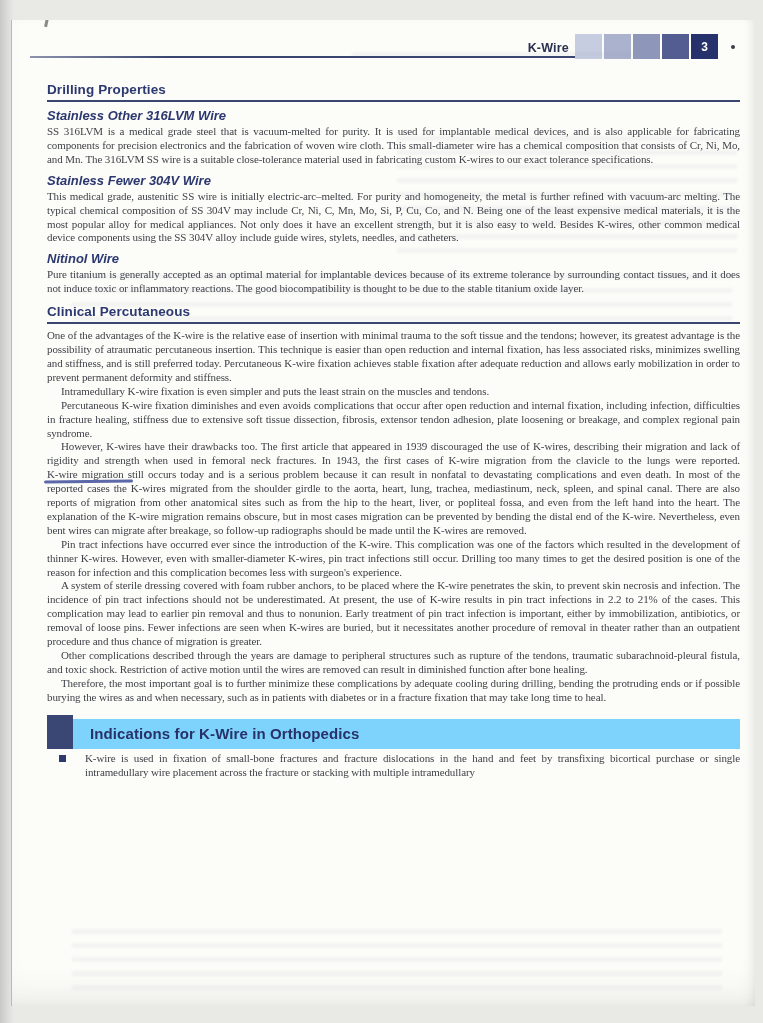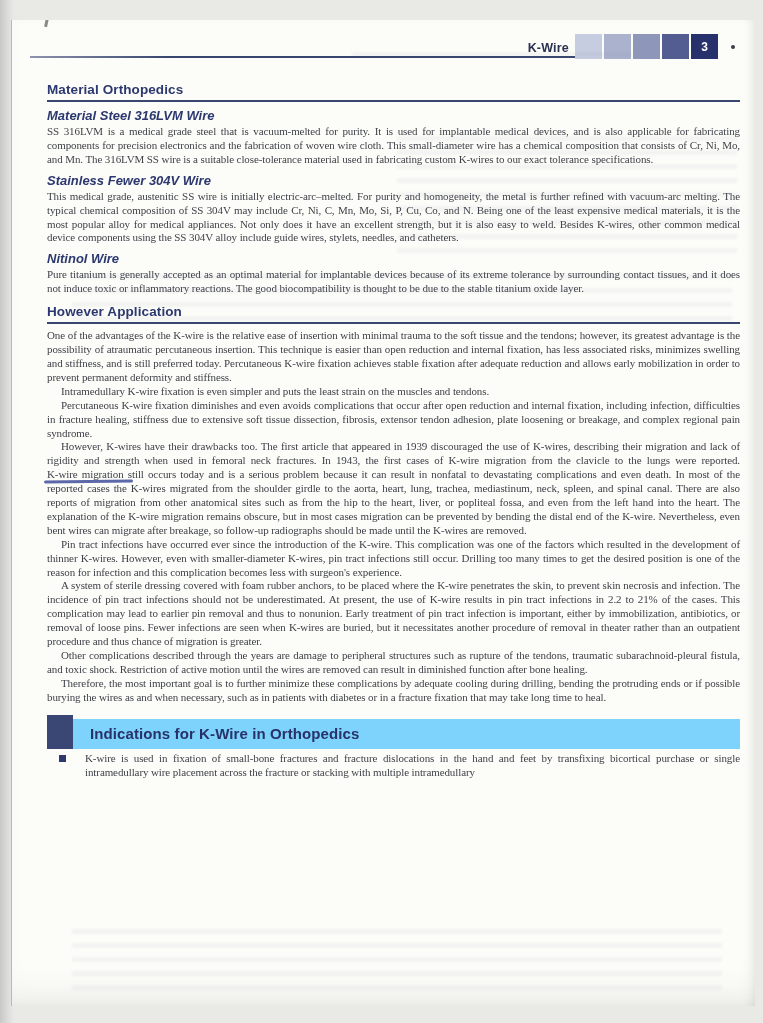--- a/index.html
+++ b/index.html
@@ -65,35 +65,35 @@
       <div class="sq" style="background:#abb2cd"></div>
       <div class="sq" style="background:#8e96ba"></div>
       <div class="sq" style="background:#545d91"></div>
       <div class="sq" style="background:#27316b">3</div>
     </div>
     <div class="dot"></div>
   </div>
 
   <div class="content">
 
-    <h2>Material Orthopedics</h2>
+    <h2>Drilling Properties</h2>
     <div class="hrule"></div>
 
-    <h3>Material Steel 316LVM Wire</h3>
+    <h3>Stainless Other 316LVM Wire</h3>
     <p>SS 316LVM is a medical grade steel that is vacuum-melted for purity. It is used for implantable medical devices, and is also applicable for fabricating components for precision electronics and the fabrication of woven wire cloth. This small-diameter wire has a chemical composition that consists of Cr, Ni, Mo, and Mn. The 316LVM SS wire is a suitable close-tolerance material used in fabricating custom K-wires to our exact tolerance specifications.</p>
 
     <h3>Stainless Fewer 304V Wire</h3>
     <p>This medical grade, austenitic SS wire is initially electric-arc–melted. For purity and homogeneity, the metal is further refined with vacuum-arc melting. The typical chemical composition of SS 304V may include Cr, Ni, C, Mn, Mo, Si, P, Cu, Co, and N. Being one of the least expensive medical materials, it is the most popular alloy for medical appliances. Not only does it have an excellent strength, but it is also easy to weld. Besides K-wires, other common medical device components using the SS 304V alloy include guide wires, stylets, needles, and catheters.</p>
 
     <h3>Nitinol Wire</h3>
     <p>Pure titanium is generally accepted as an optimal material for implantable devices because of its extreme tolerance by surrounding contact tissues, and it does not induce toxic or inflammatory reactions. The good biocompatibility is thought to be due to the stable titanium oxide layer.</p>
 
     <div class="sect-gap"></div>
 
-    <h2>However Application</h2>
+    <h2>Clinical Percutaneous</h2>
     <div class="hrule"></div>
 
     <p>One of the advantages of the K-wire is the relative ease of insertion with minimal trauma to the soft tissue and the tendons; however, its greatest advantage is the possibility of atraumatic percutaneous insertion. This technique is easier than open reduction and internal fixation, has less associated risks, minimizes swelling and stiffness, and is still preferred today. Percutaneous K-wire fixation achieves stable fixation after adequate reduction and allows early mobilization in order to prevent permanent deformity and stiffness.</p>
     <p class="indent">Intramedullary K-wire fixation is even simpler and puts the least strain on the muscles and tendons.</p>
     <p class="indent">Percutaneous K-wire fixation diminishes and even avoids complications that occur after open reduction and internal fixation, including infection, difficulties in fracture healing, stiffness due to extensive soft tissue dissection, fibrosis, extensor tendon adhesion, plate loosening or breakage, and complex regional pain syndrome.</p>
     <p class="indent"><span>However, K-wires have their drawbacks too. The first article that appeared in 1939 discouraged the use of K-wires, describing their migration and lack of rigidity and strength when used in femoral neck fractures. In 1943, the first cases of K-wire migration from the clavicle to the lungs were reported. </span><span class="pen">K-wire migration</span><span> still occurs today and is a serious problem because it can result in nonfatal to devastating complications and even death. In most of the reported cases the K-wires migrated from the shoulder girdle to the aorta, heart, lung, trachea, mediastinum, neck, spleen, and spinal canal. There are also reports of migration from other anatomical sites such as from the hip to the heart, liver, or popliteal fossa, and even from the left hand into the heart. The explanation of the K-wire migration remains obscure, but in most cases migration can be prevented by bending the distal end of the K-wire. Nevertheless, even bent wires can migrate after breakage, so follow-up radiographs should be made until the K-wires are removed.</span></p>
     <p class="indent">Pin tract infections have occurred ever since the introduction of the K-wire. This complication was one of the factors which resulted in the development of thinner K-wires. However, even with smaller-diameter K-wires, pin tract infections still occur. Drilling too many times to get the desired position is one of the reason for infection and this complication becomes less with surgeon's experience.</p>
     <p class="indent">A system of sterile dressing covered with foam rubber anchors, to be placed where the K-wire penetrates the skin, to prevent skin necrosis and infection. The incidence of pin tract infections should not be underestimated. At present, the use of K-wire results in pin tract infections in 2.2 to 21% of the cases. This complication may lead to earlier pin removal and thus to nonunion. Early treatment of pin tract infection is important, either by immobilization, antibiotics, or removal of loose pins. Fewer infections are seen when K-wires are buried, but it necessitates another procedure of removal in theater rather than an outpatient procedure and thus chance of migration is greater.</p>
     <p class="indent">Other complications described through the years are damage to peripheral structures such as rupture of the tendons, traumatic subarachnoid-pleural fistula, and toxic shock. Restriction of active motion until the wires are removed can result in diminished function after bone healing.</p>
     <p class="indent">Therefore, the most important goal is to further minimize these complications by adequate cooling during drilling, bending the protruding ends or if possible burying the wires as and when necessary, such as in patients with diabetes or in a fracture fixation that may take long time to heal.</p>

